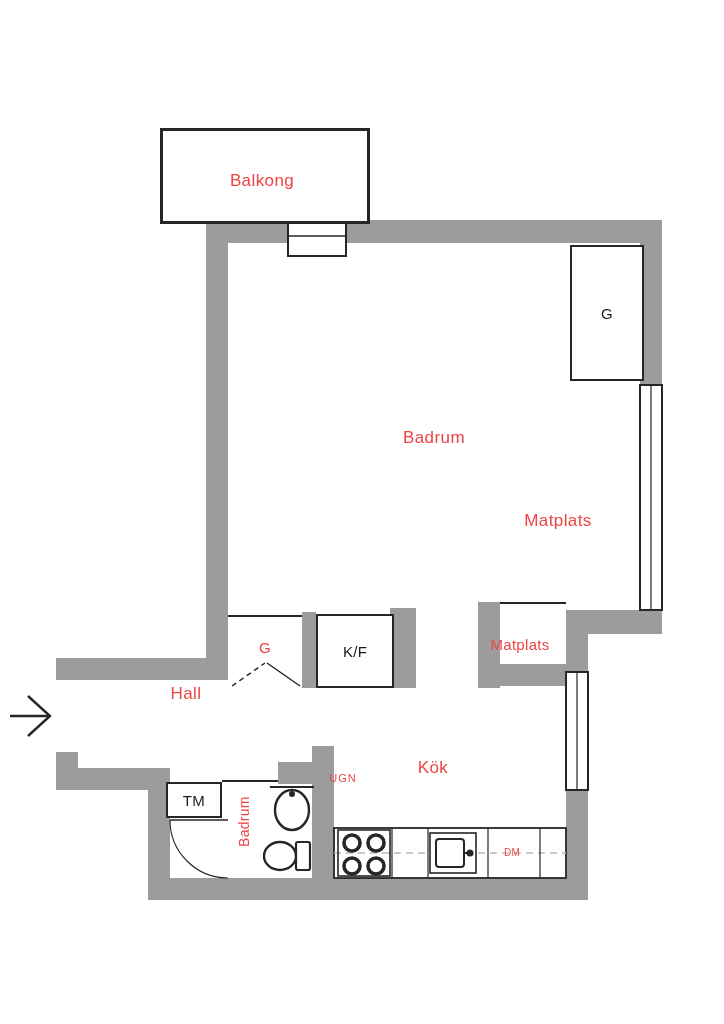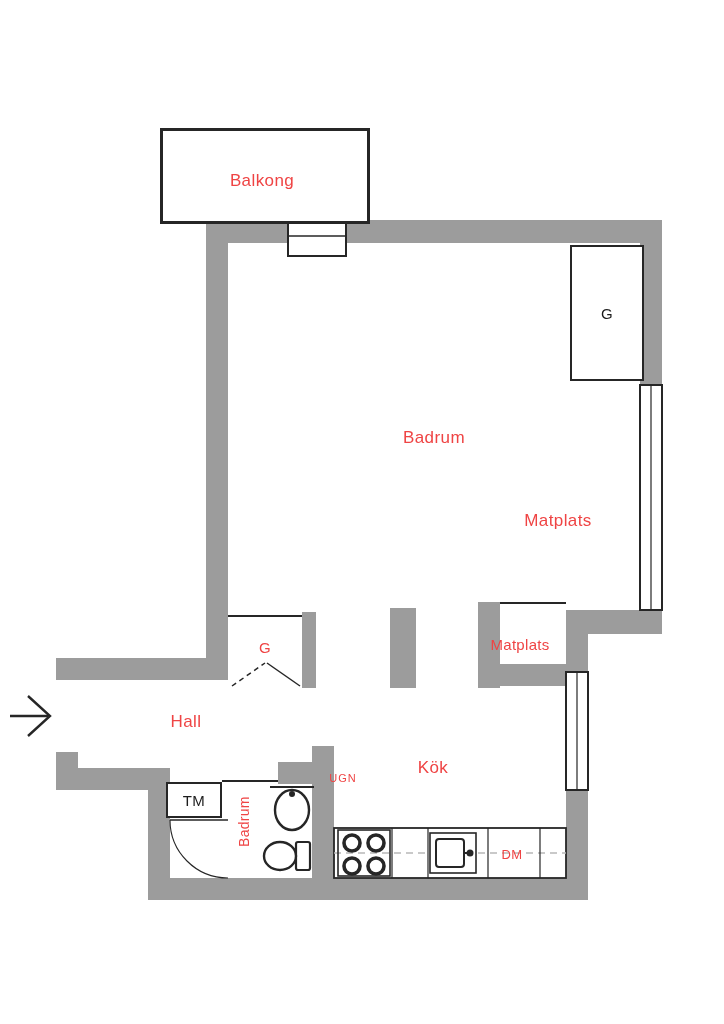--- a/index.html
+++ b/index.html
@@ -6,21 +6,21 @@
   .plan{position:relative;width:724px;height:1024px;background:var(--bg,#fff);
         font-family:"Liberation Sans",sans-serif;overflow:hidden;}
   .wall{position:absolute;background:var(--wall,#9c9c9c);}
   .box{position:absolute;background:#fff;border:2px solid var(--line,#262626);
        display:flex;align-items:center;justify-content:center;color:#1c1c1c;}
   .balcony-b{border-width:3px;}
   .label{position:absolute;color:#ef4444;text-align:center;white-space:nowrap;}
   .lg{font-size:17px;letter-spacing:.4px;}
   .md{font-size:15px;letter-spacing:.3px;}
   .s14{font-size:14px;letter-spacing:.3px;}
-  .sm{font-size:13px;letter-spacing:.3px;}
+  .sm{font-size:10px;letter-spacing:.3px;}
   .xs{font-size:11px;letter-spacing:1px;}
   .vert{writing-mode:vertical-rl;transform:rotate(180deg);display:flex;
         align-items:center;justify-content:center;}
   svg.overlay{position:absolute;left:0;top:0;}
   .ln{stroke:var(--line,#262626);fill:none;}
   .wfill{fill:#ffffff;}
   .nofill{fill:none;}
   .blk{fill:var(--line,#262626);stroke:none;}
   .dashln{stroke:var(--dash,#b8b8b8);fill:none;}
   .boxlbl{font-size:15px;letter-spacing:.3px;}
@@ -118,29 +118,32 @@
       <circle class="blk" cx="470" cy="853" r="3.5"></circle>
     </g>
   </svg>
 
   <div class="box balcony-b" style="left:160px;top:128px;width:204px;height:90px"></div>
 
   <div class="box" style="left:570px;top:245px;width:70px;height:132px">
     <span class="boxlbl">G</span>
   </div>
 
+  <div class="box" style="left:316px;top:614px;width:74px;height:70px">
+    <span class="boxlbl">K/F</span>
+  </div>
 
   <div class="box" style="left:166px;top:782px;width:52px;height:32px">
     <span class="boxlbl">TM</span>
   </div>
 
   <div class="label lg" style="left:160px;top:171px;width:204px">Balkong</div>
   <div class="label lg" style="left:374px;top:428px;width:120px">Badrum</div>
   <div class="label lg" style="left:498px;top:511px;width:120px">Matplats</div>
-  <div class="label lg" style="left:136px;top:712px;width:100px">Hall</div>
+  <div class="label lg" style="left:136px;top:684px;width:100px">Hall</div>
   <div class="label lg" style="left:383px;top:758px;width:100px">Kök</div>
   <div class="label md" style="left:470px;top:636px;width:100px">Matplats</div>
   <div class="label md" style="left:235px;top:639px;width:60px">G</div>
   <div class="label s14 vert" style="left:233px;top:779px;width:22px;height:86px">Badrum</div>
   <div class="label xs" style="left:321px;top:772px;width:44px">UGN</div>
   <div class="label sm" style="left:494px;top:847px;width:36px">DM</div>
 
 </div>
 
 </body></html>

